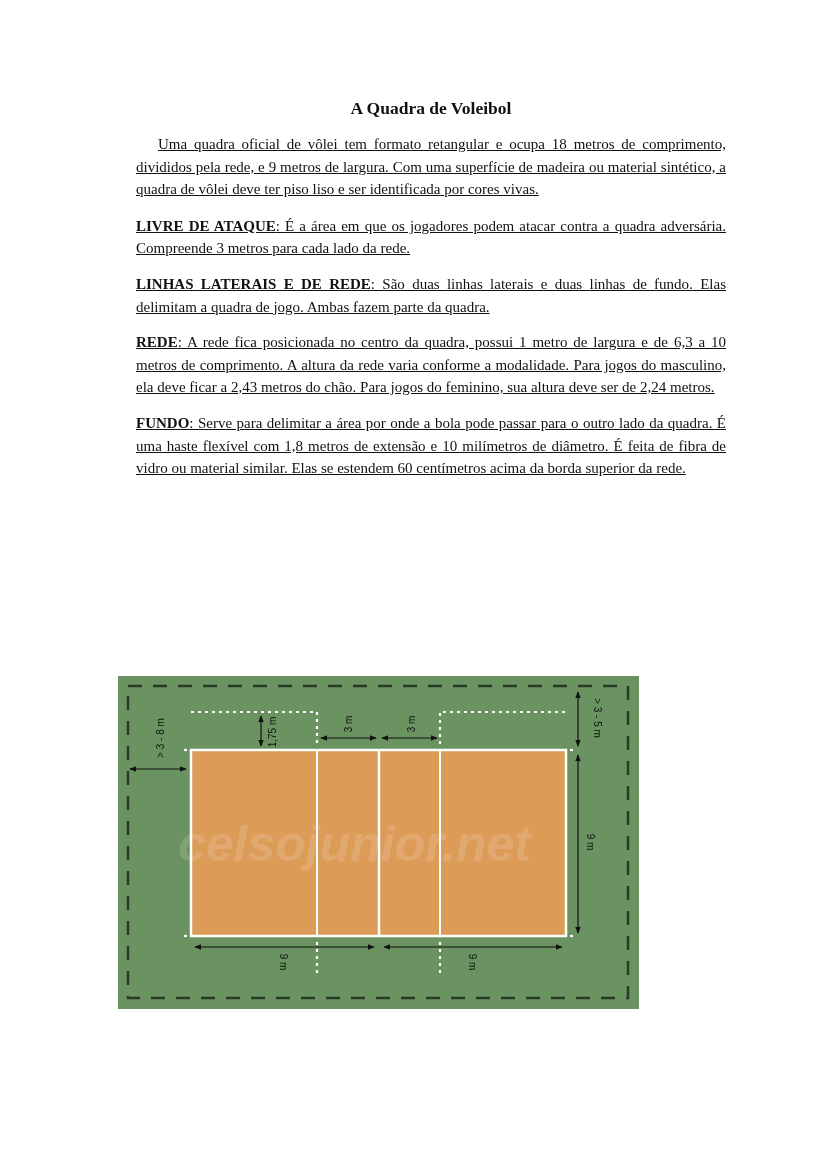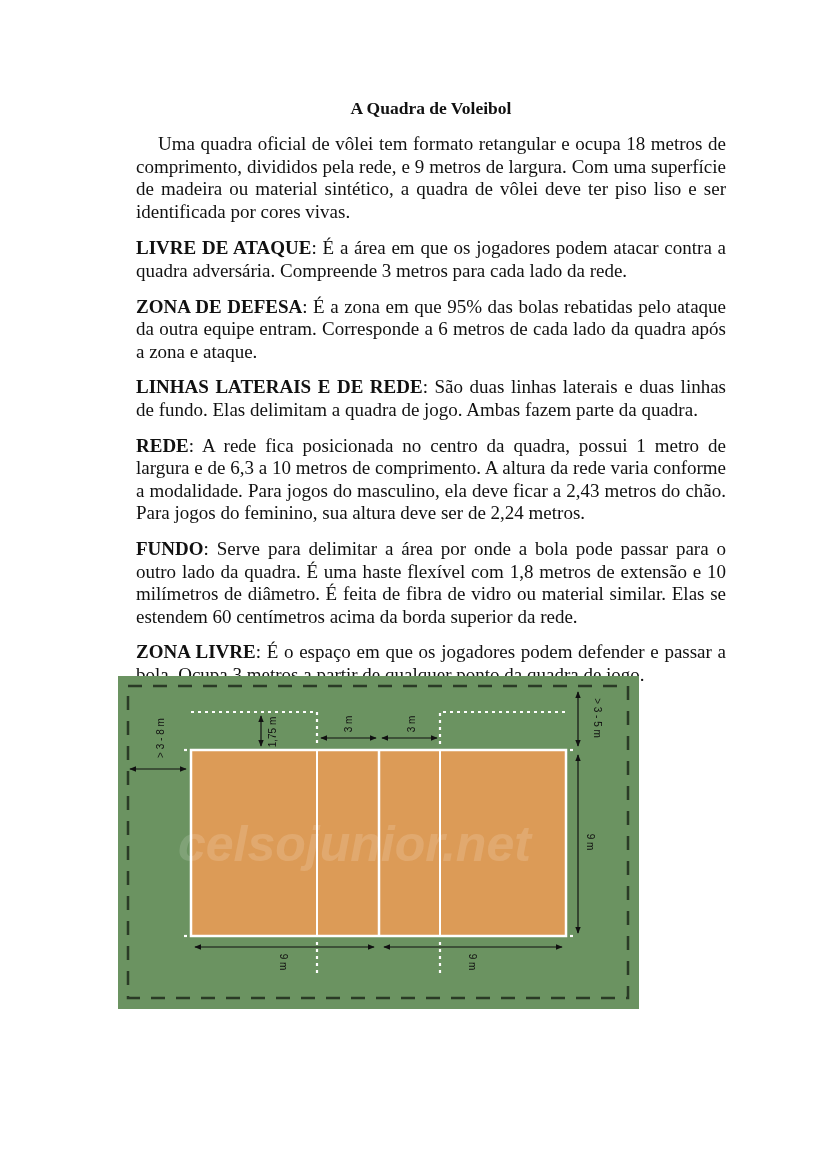--- a/index.html
+++ b/index.html
@@ -1,46 +1,44 @@
 <!DOCTYPE html>
 <html><head>
   <meta charset="utf-8">
   <style>
     html, body { margin: 0; padding: 0; background: #ffffff; }
     body { width: 827px; height: 1169px; position: relative; overflow: hidden;
            font-family: "Liberation Serif", "DejaVu Serif", serif; color: #111; }
     .page { position: absolute; left: 136px; top: 98px; width: 590px; }
     .title { text-align: center; font-weight: bold; font-size: 17.5px; margin: 0 0 14px 0; }
-    p { margin: 0 0 13px 0; font-size: 19px; line-height: 22.6px; text-align: justify; }
+    p { margin: 0 0 13px 0; font-size: 15px; line-height: 22.6px; text-align: justify; text-decoration: underline; }
     p.intro { text-indent: 22px; margin-bottom: 14px; }
     .term { font-weight: bold; }
     .figure { position: absolute; left: 118px; top: 676px; width: 521px; height: 333px; }
     .figure svg { display: block; }
     .dim { font-family: "Liberation Sans", "DejaVu Sans", sans-serif; font-size: 10px; fill: #111; }
     .wm { font-family: "Liberation Sans", "DejaVu Sans", sans-serif; font-style: italic; font-weight: bold; font-size: 50px; fill: #ffffff; opacity: 0.14; }
   </style>
 </head>
 <body>
 
 <div class="page">
   <h1 class="title">A Quadra de Voleibol</h1>
 
   <p class="intro">Uma quadra oficial de vôlei tem formato retangular e ocupa 18 metros de comprimento, divididos pela rede, e 9 metros de largura. Com uma superfície de madeira ou material sintético, a quadra de vôlei deve ter piso liso e ser identificada por cores vivas.</p>
 
   <p><span class="term">LIVRE DE ATAQUE</span><span>: É a área em que os jogadores podem atacar contra a quadra adversária. Compreende 3 metros para cada lado da rede.</span></p>
 
-  <p><span class="term">ZONA DE DEFESA</span><span>: É a zona em que 95% das bolas rebatidas pelo ataque da outra equipe entram. Corresponde a 6 metros de cada lado da quadra após a zona e ataque.</span></p>
 
   <p><span class="term">LINHAS LATERAIS E DE REDE</span><span>: São duas linhas laterais e duas linhas de fundo. Elas delimitam a quadra de jogo. Ambas fazem parte da quadra.</span></p>
 
   <p><span class="term">REDE</span><span>: A rede fica posicionada no centro da quadra, possui 1 metro de largura e de 6,3 a 10 metros de comprimento. A altura da rede varia conforme a modalidade. Para jogos do masculino, ela deve ficar a 2,43 metros do chão. Para jogos do feminino, sua altura deve ser de 2,24 metros.</span></p>
 
   <p><span class="term">FUNDO</span><span>: Serve para delimitar a área por onde a bola pode passar para o outro lado da quadra. É uma haste flexível com 1,8 metros de extensão e 10 milímetros de diâmetro. É feita de fibra de vidro ou material similar. Elas se estendem 60 centímetros acima da borda superior da rede.</span></p>
 
-  <p><span class="term">ZONA LIVRE</span><span>: É o espaço em que os jogadores podem defender e passar a bola. Ocupa 3 metros a partir de qualquer ponto da quadra de jogo.</span></p>
 </div>
 
 <div class="figure">
   <svg width="521" height="333" viewBox="0 0 521 333" xmlns="http://www.w3.org/2000/svg">
     <defs>
       <marker id="ah" viewBox="0 0 10 10" refX="9" refY="5" markerWidth="6" markerHeight="6" orient="auto-start-reverse">
         <path d="M0,1 L10,5 L0,9 z" fill="#111"></path>
       </marker>
     </defs>
 

